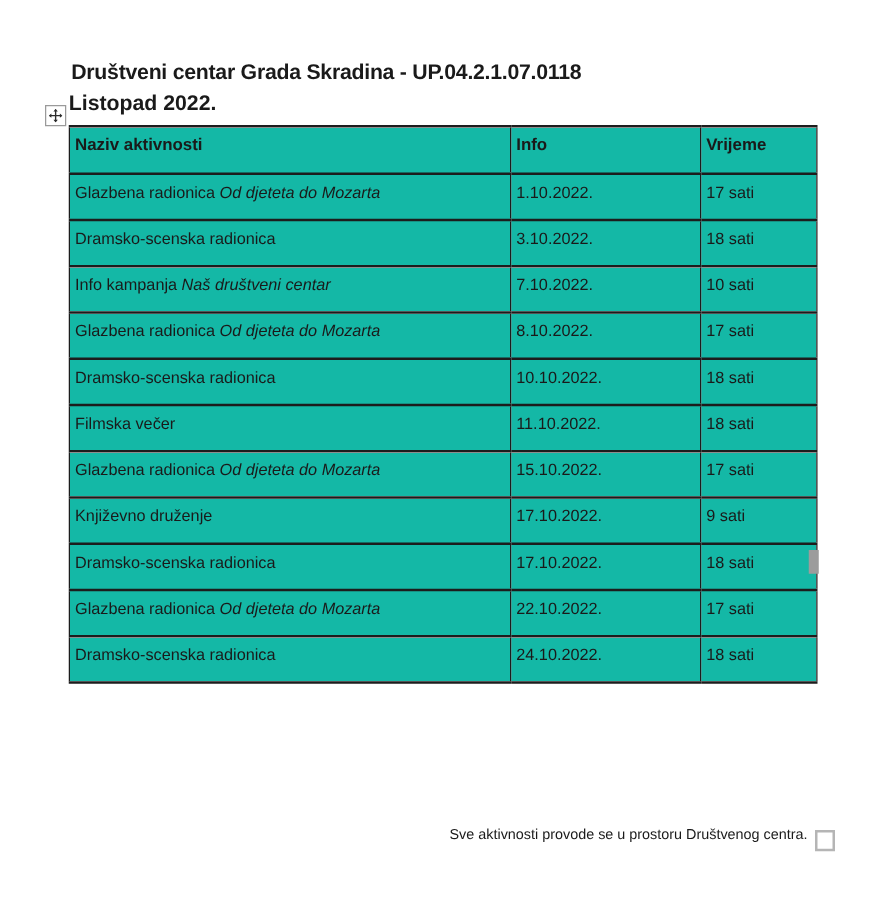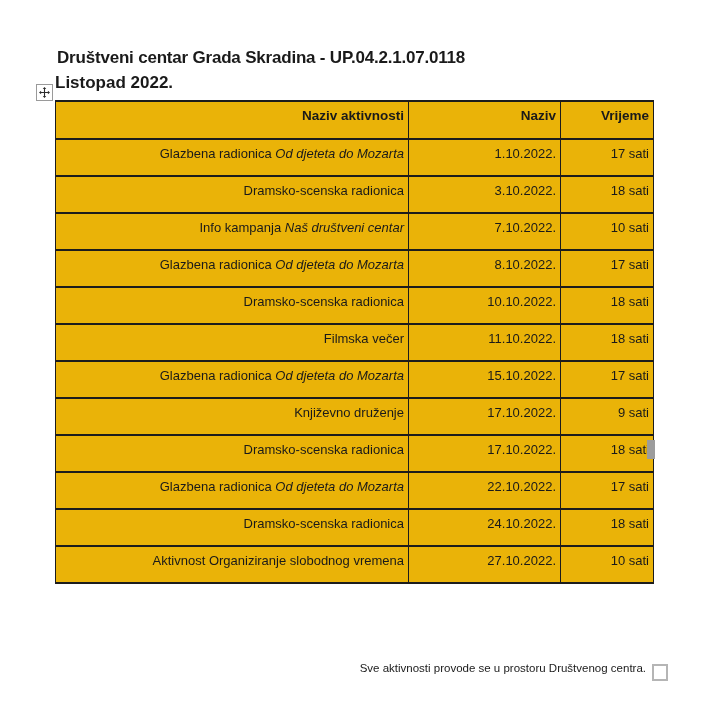--- a/index.html
+++ b/index.html
@@ -43,23 +43,23 @@
     table-layout: fixed;
   }
   table.activities th,
   table.activities td {
     border-top: 2px solid #1c1c1c;
     border-bottom: 2px solid #1c1c1c;
     border-left: 1.5px solid #1c1c1c;
     border-right: 1.5px solid #1c1c1c;
     box-sizing: border-box;
     vertical-align: top;
-    text-align: right;
+    text-align: left;
     padding: 6px 4px 0 4px;
-    background: #eab308;
+    background: #14b8a6;
     overflow: hidden;
     white-space: nowrap;
   }
   table.activities th {
     height: 38px;
     font-size: 13.5px;
     font-weight: bold;
   }
   table.activities td {
     height: 37px;
@@ -127,21 +127,21 @@
 
   <table class="activities">
     <colgroup>
       <col style="width:353px">
       <col style="width:152px">
       <col style="width:93px">
     </colgroup>
     <thead>
       <tr>
         <th>Naziv aktivnosti</th>
-        <th>Naziv</th>
+        <th>Info</th>
         <th>Vrijeme</th>
       </tr>
     </thead>
     <tbody id="rows-body">
         <tr>
           <td><span>Glazbena radionica </span><em>Od djeteta do Mozarta</em></td>
           <td>1.10.2022.</td>
           <td>17 sati</td>
         </tr>
         <tr>
@@ -187,25 +187,20 @@
         <tr>
           <td><span>Glazbena radionica </span><em>Od djeteta do Mozarta</em></td>
           <td>22.10.2022.</td>
           <td>17 sati</td>
         </tr>
         <tr>
           <td><span>Dramsko-scenska radionica</span></td>
           <td>24.10.2022.</td>
           <td>18 sati</td>
         </tr>
-        <tr>
-          <td><span>Aktivnost Organiziranje slobodnog vremena</span></td>
-          <td>27.10.2022.</td>
-          <td>10 sati</td>
-        </tr>
       </tbody>
   </table>
 
   <div class="border-artifact"></div>
 
   <div class="resize-handle"></div>
 
   <div class="footer-note">Sve aktivnosti provode se u prostoru Društvenog centra.</div>
 
 </div>

